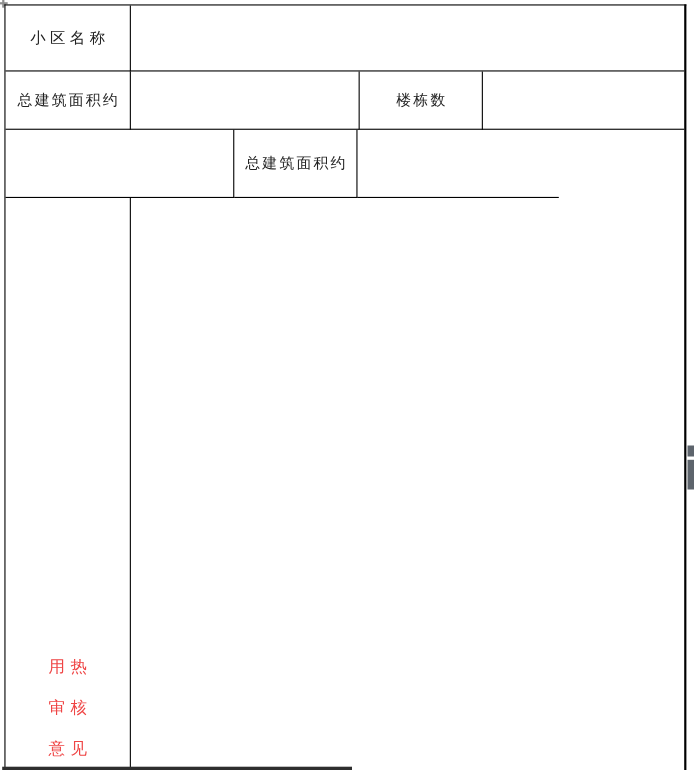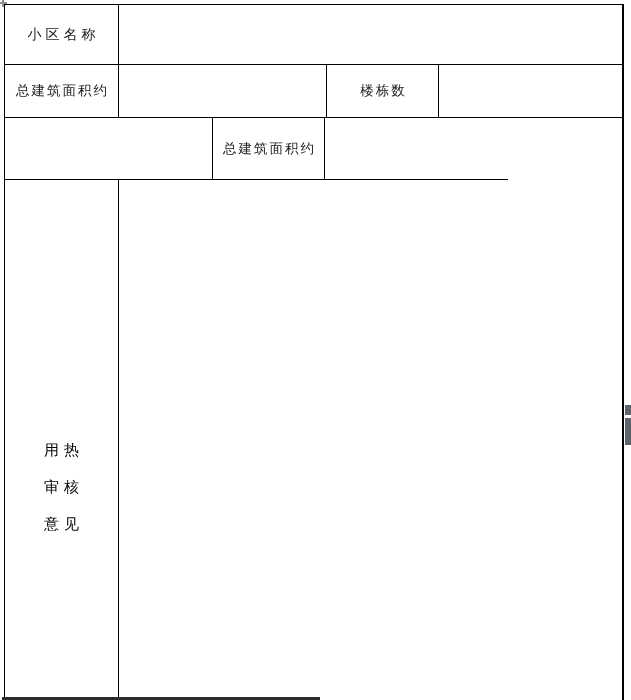--- a/index.html
+++ b/index.html
@@ -56,26 +56,26 @@
 
   .value-wide { width: 503px; }
   .value-mid { width: 208px; }
   .label-mid { width: 112px; }
   .value-end { width: 183px; }
 
   .review-label-cell {
     width: 114px;
     flex-direction: column;
     align-items: center;
-    justify-content: flex-start;
+    justify-content: flex-end;
     padding-top: 252px;
     font-size: 15px;
     letter-spacing: 5px;
     text-indent: 5px;
-    color: #000000;
+    color: #ef4444;
   }
   .review-label-cell .line {
     line-height: 37px;
     height: 37px;
     text-align: center;
   }
 
   .corner-mark {
     position: absolute;
     left: 0; top: 0;

